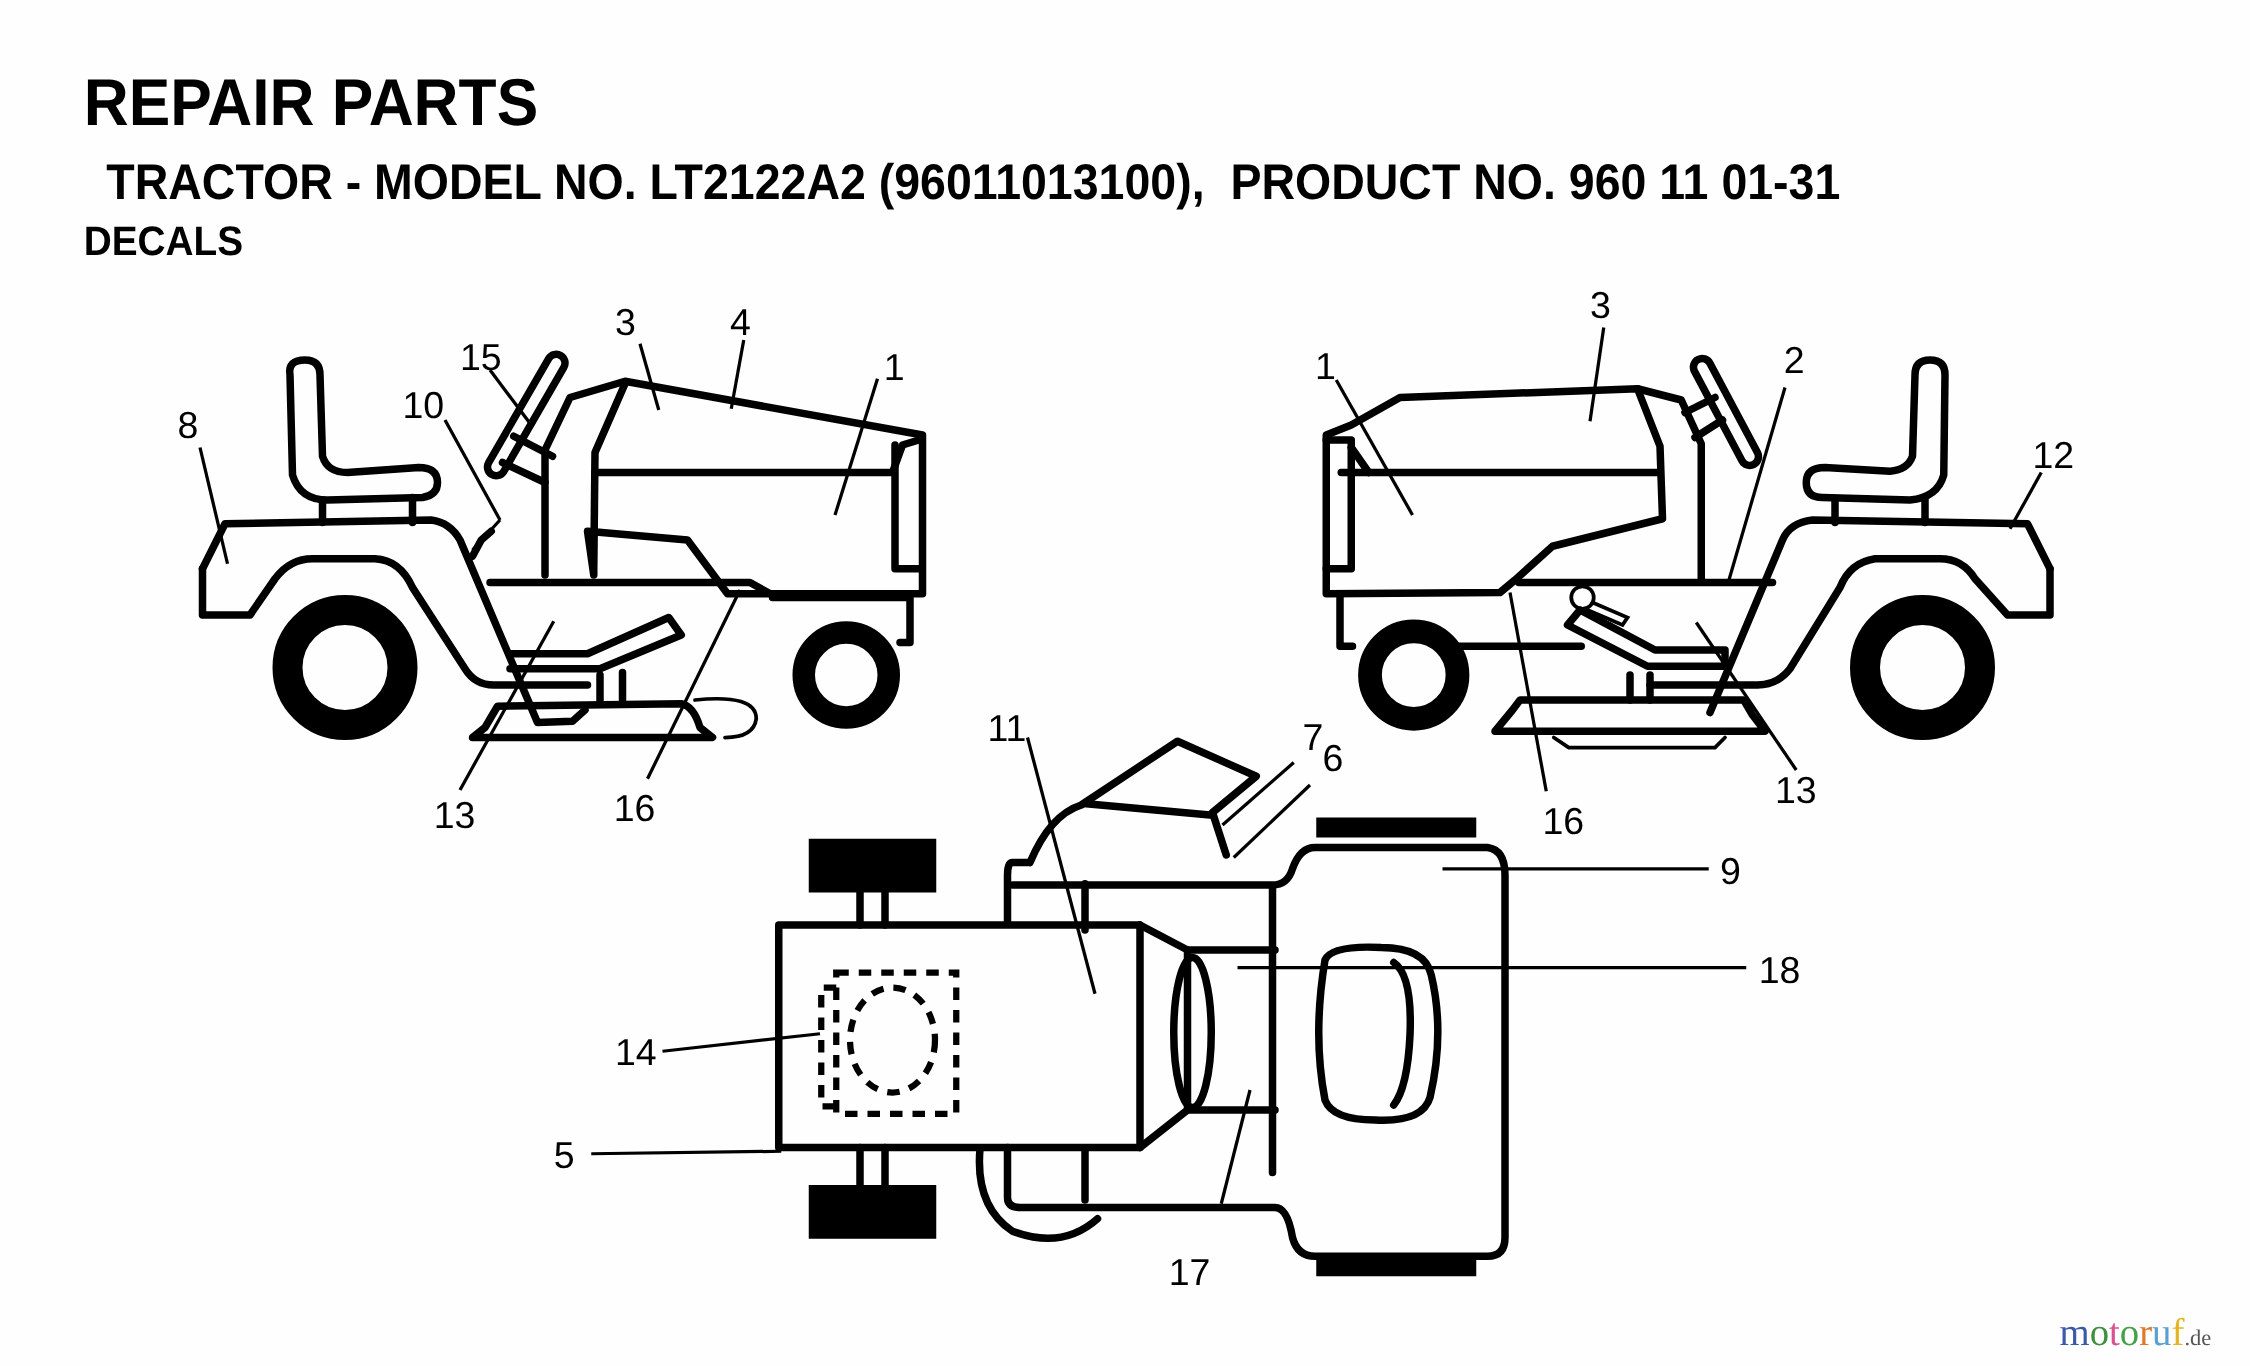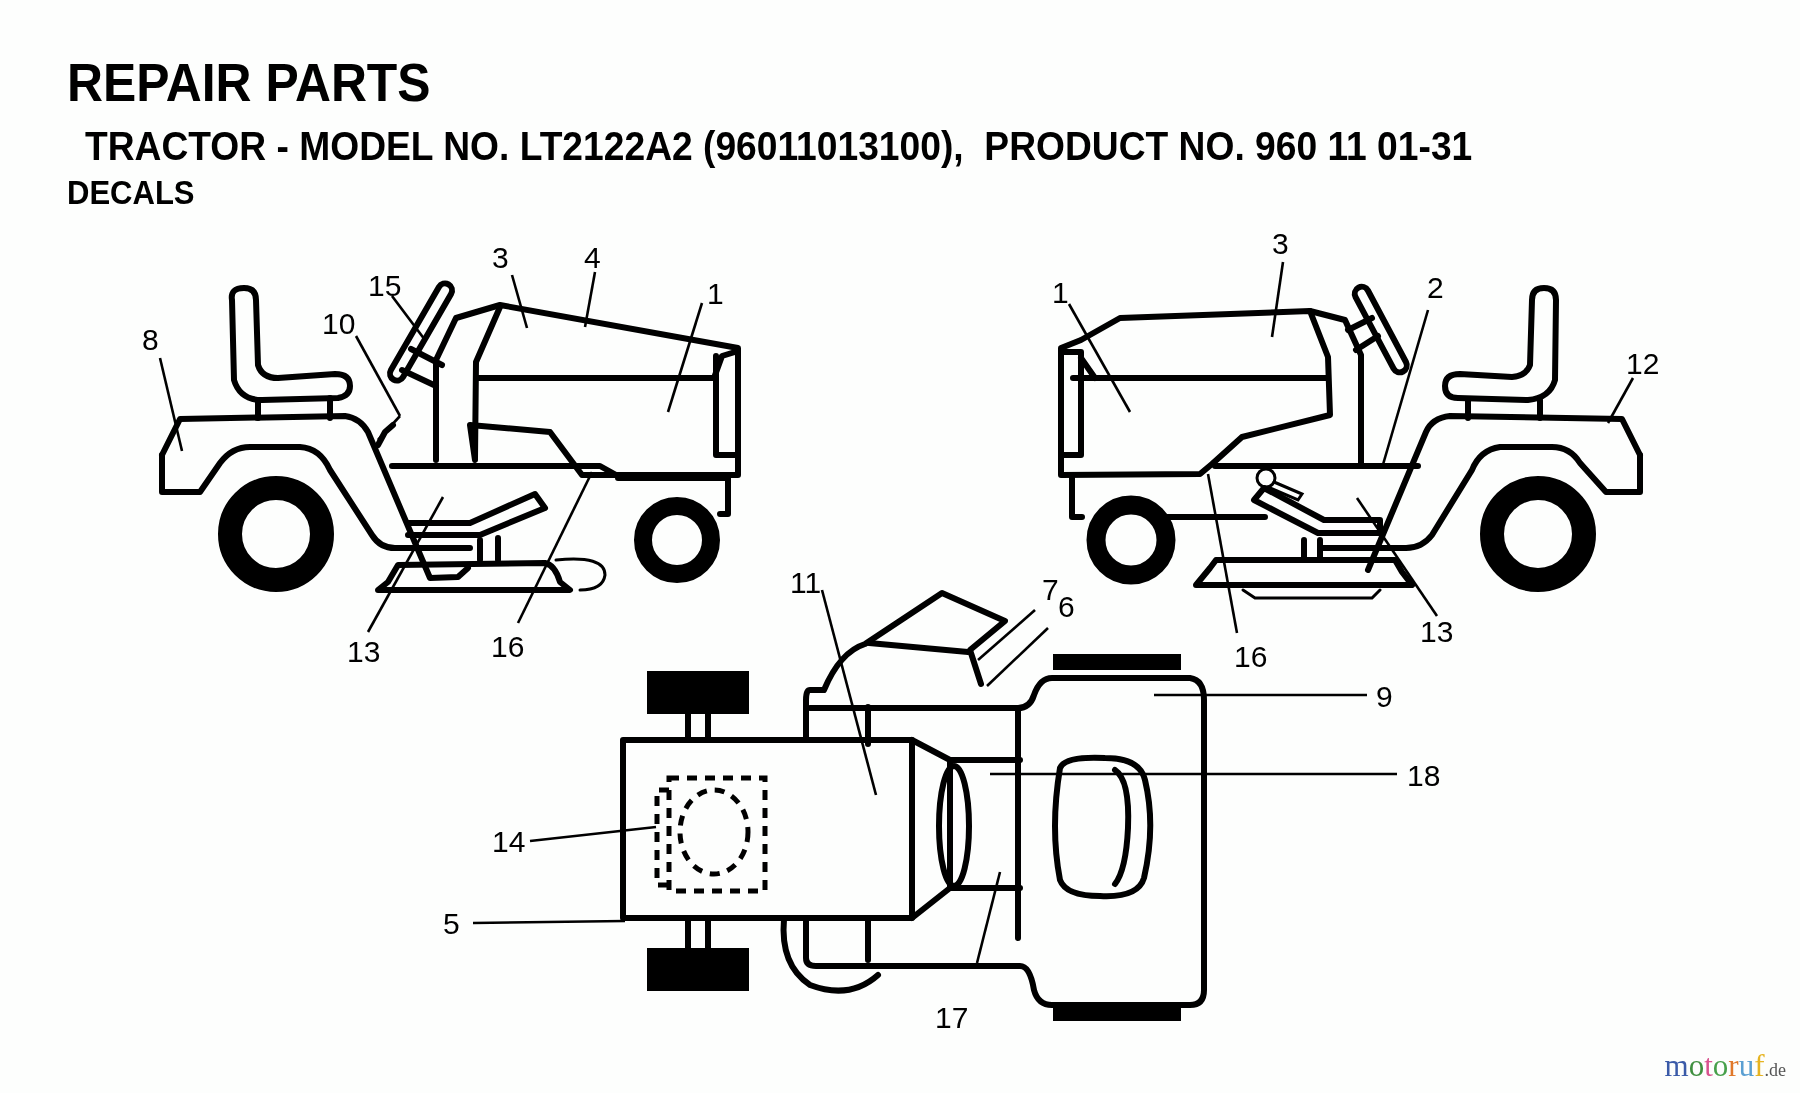--- a/index.html
+++ b/index.html
@@ -8,21 +8,21 @@
   .subtitle { position: absolute; left: 85px; top: 126px; font-size: 40px; font-weight: bold; line-height: 1; transform: scaleX(0.93); transform-origin: left top; white-space: pre; }
   .section { position: absolute; left: 67px; top: 176px; font-size: 33px; font-weight: bold; line-height: 1; transform: scaleX(0.94); transform-origin: left top; }
   svg.diagram { position: absolute; left: 0; top: 0; }
   .callout { font-family: "Liberation Sans", sans-serif; font-size: 30px; fill: #000; }
   .outline { fill: none; stroke: #000; stroke-width: 6; stroke-linejoin: round; stroke-linecap: round; }
   .thin { fill: none; stroke: #000; stroke-width: 3; stroke-linecap: round; }
   .leader { fill: none; stroke: #000; stroke-width: 2.6; }
   .tire { fill: none; stroke: #000; }
   .solid { fill: #000; }
   .dash { fill: none; stroke: #000; stroke-width: 5; stroke-dasharray: 10 8; }
-  .watermark { position: absolute; right: 14px; bottom: 12px; font-family: "Liberation Serif", serif; font-size: 31px; line-height: 1; }
+  .watermark { position: absolute; right: 31px; bottom: 12px; font-family: "Liberation Serif", serif; font-size: 31px; line-height: 1; }
   .watermark .c1 { color: #3a5aa8; }
   .watermark .c2 { color: #3f8f3f; }
   .watermark .c3 { color: #d8528e; }
   .watermark .c4 { color: #46a04a; }
   .watermark .c5 { color: #e0782a; }
   .watermark .c6 { color: #5a9fd2; }
   .watermark .c7 { color: #e6b422; }
   .watermark .tld { color: #555; font-size: 18px; }
 </style>
 </head>

